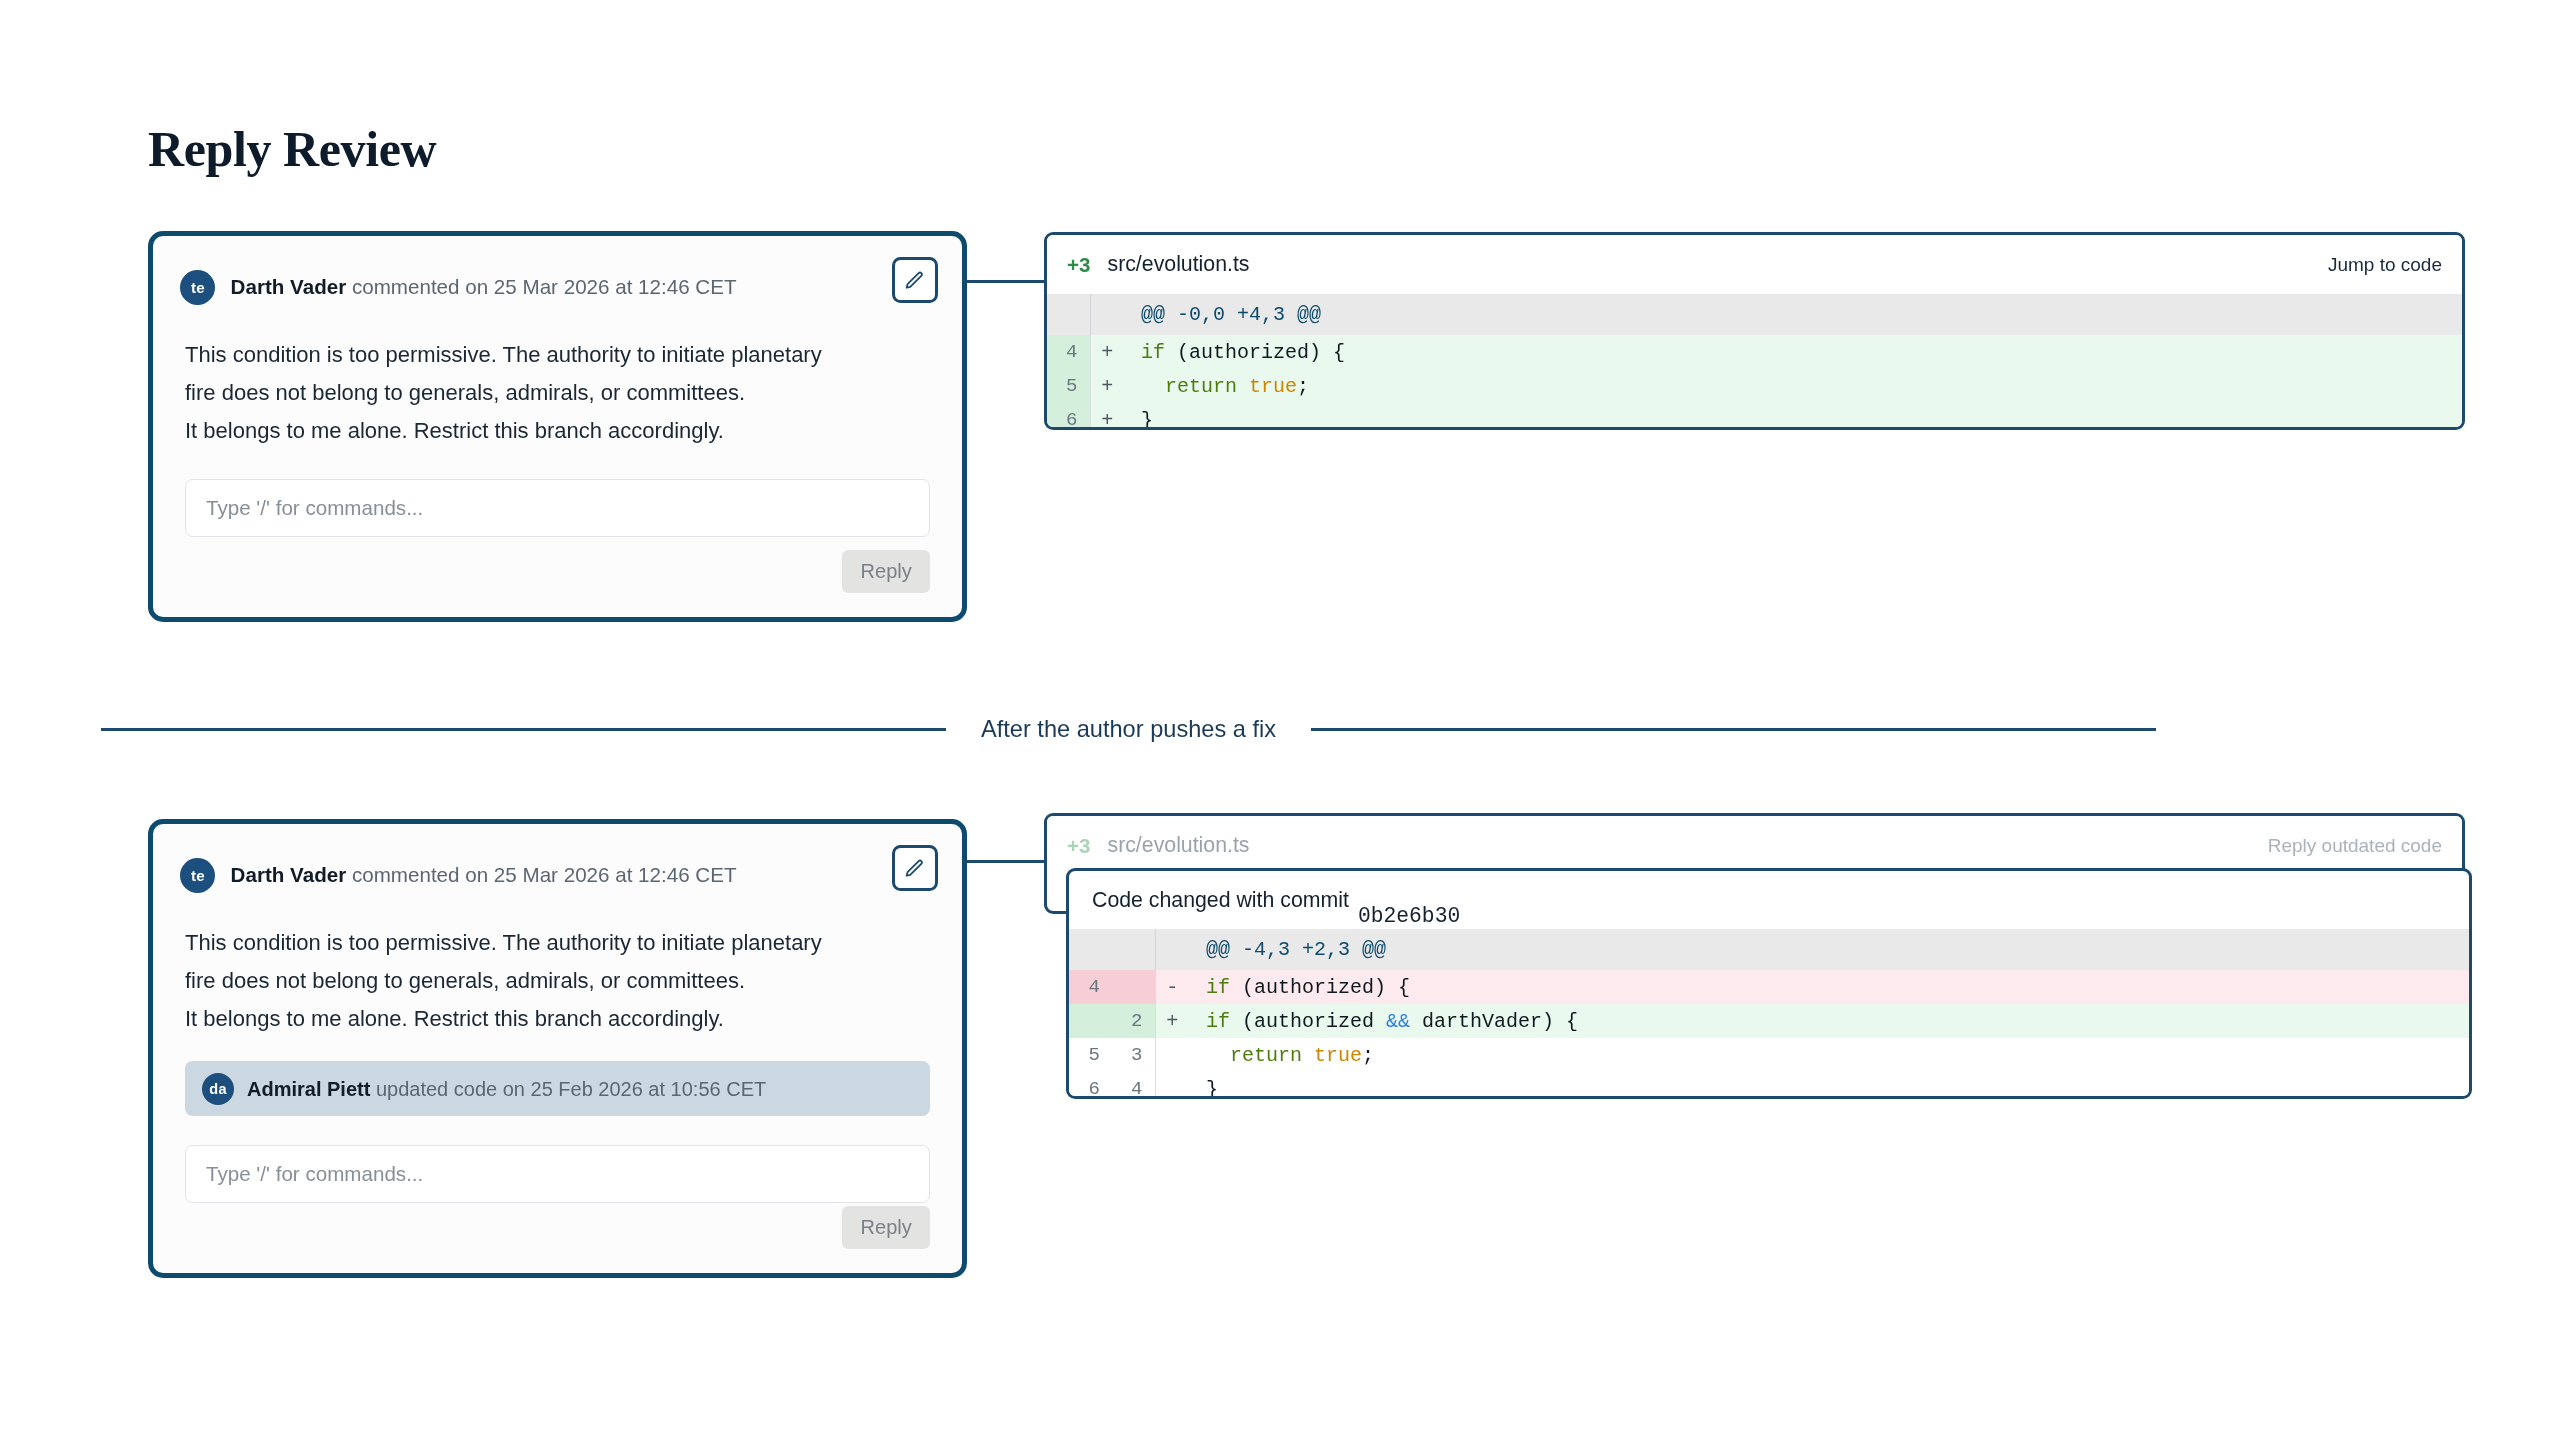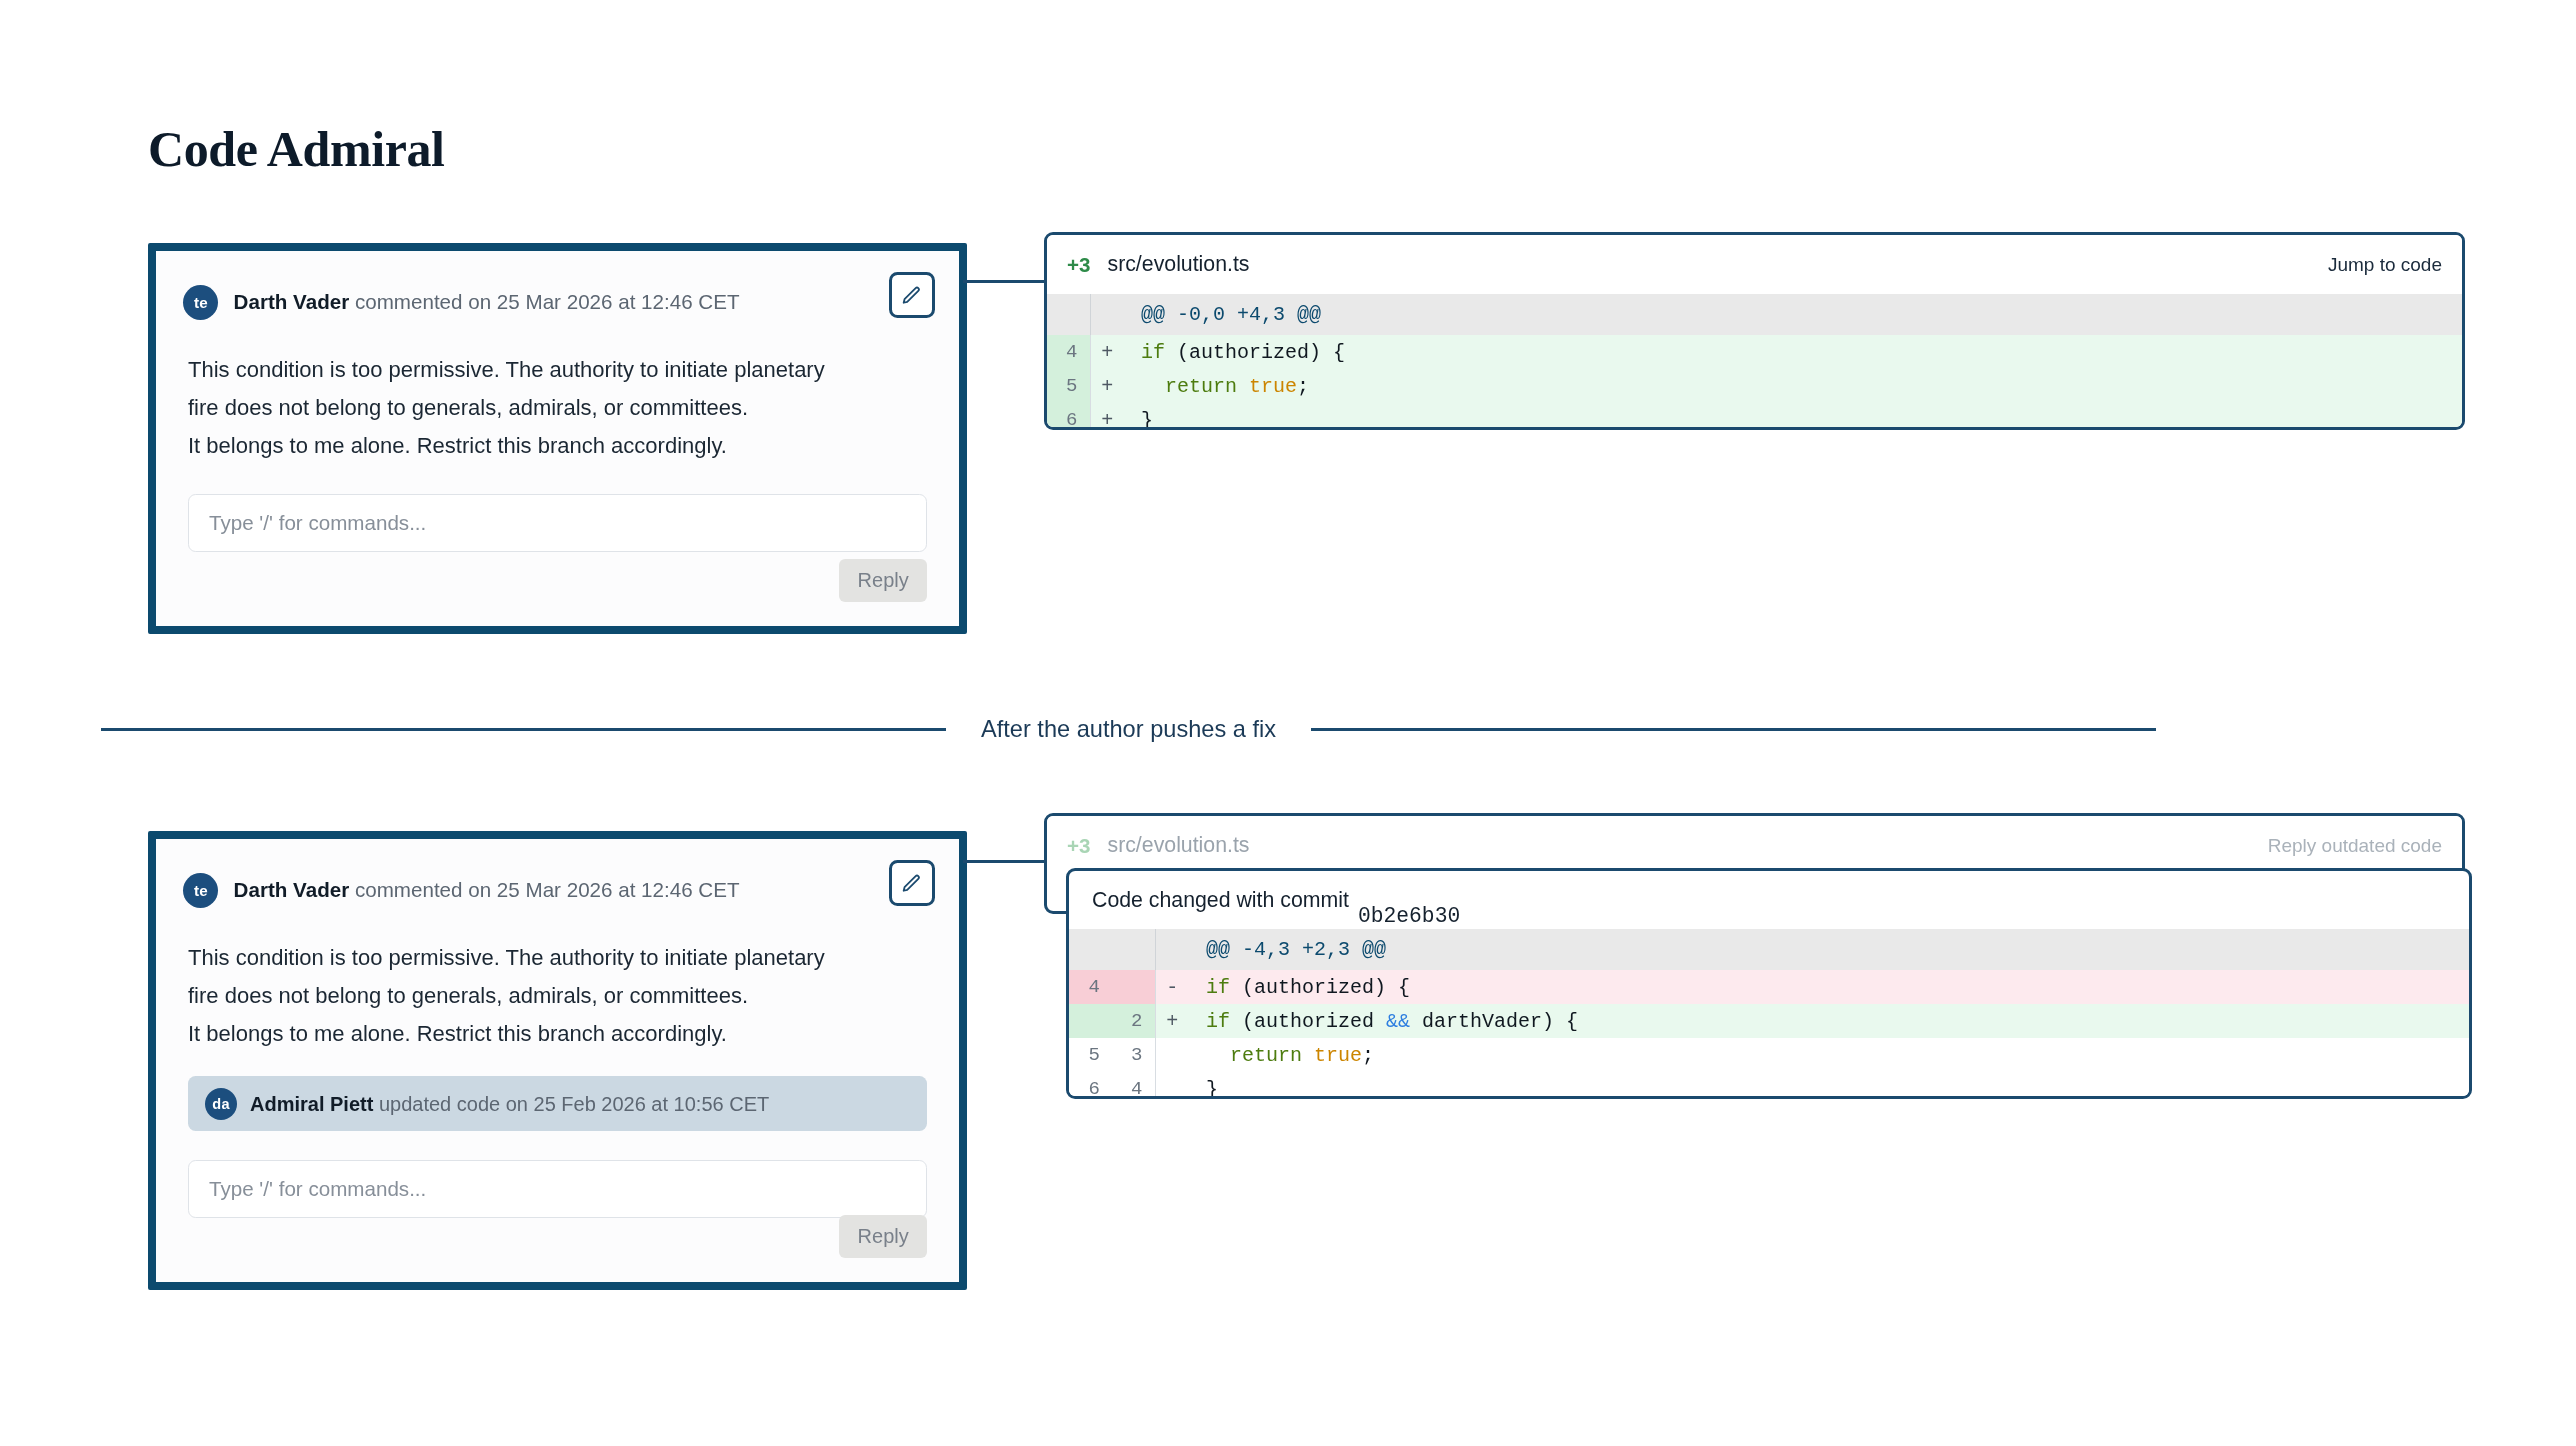--- a/index.html
+++ b/index.html
@@ -28,23 +28,22 @@
     font-size: 50px;
     letter-spacing: -0.4px;
     color: #0d1b2a;
     white-space: nowrap;
   }
 
   
   .comment-card {
     position: absolute;
     background: #fcfcfd;
-    border: 8px solid #0c4a6e;
-    border-radius: 2px;
-    margin-top: 12px;
+    border: 5px solid #0c4a6e;
+    border-radius: 15px;
   }
   .comment-card.first  { left: 148px; top: 231px;  width: 819px; height: 391px; }
   .comment-card.second { left: 148px; top: 819px; width: 819px; height: 459px; }
 
   .card-head {
     position: relative;
     display: flex;
     align-items: center;
     padding: 30.5px 27.4px 0 27.4px;
     height: 73px;
@@ -279,21 +278,21 @@
     font-family: "Liberation Mono", monospace;
     margin-left: 9.1px;
     margin-top: 32px;
   }
 </style>
 </head>
 <body>
 
 <div class="page">
 
-  <div class="page-title">Code Admiral</div>
+  <div class="page-title">Reply Review</div>
 
   <div class="comment-card first">
     <div class="card-head">
       <div class="avatar">te</div>
       <div class="byline">
         <span class="author">Darth Vader</span>
         <span class="meta">commented on 25 Mar 2026 at 12:46 CET</span>
       </div>
       <div class="edit-btn">
         <span>

